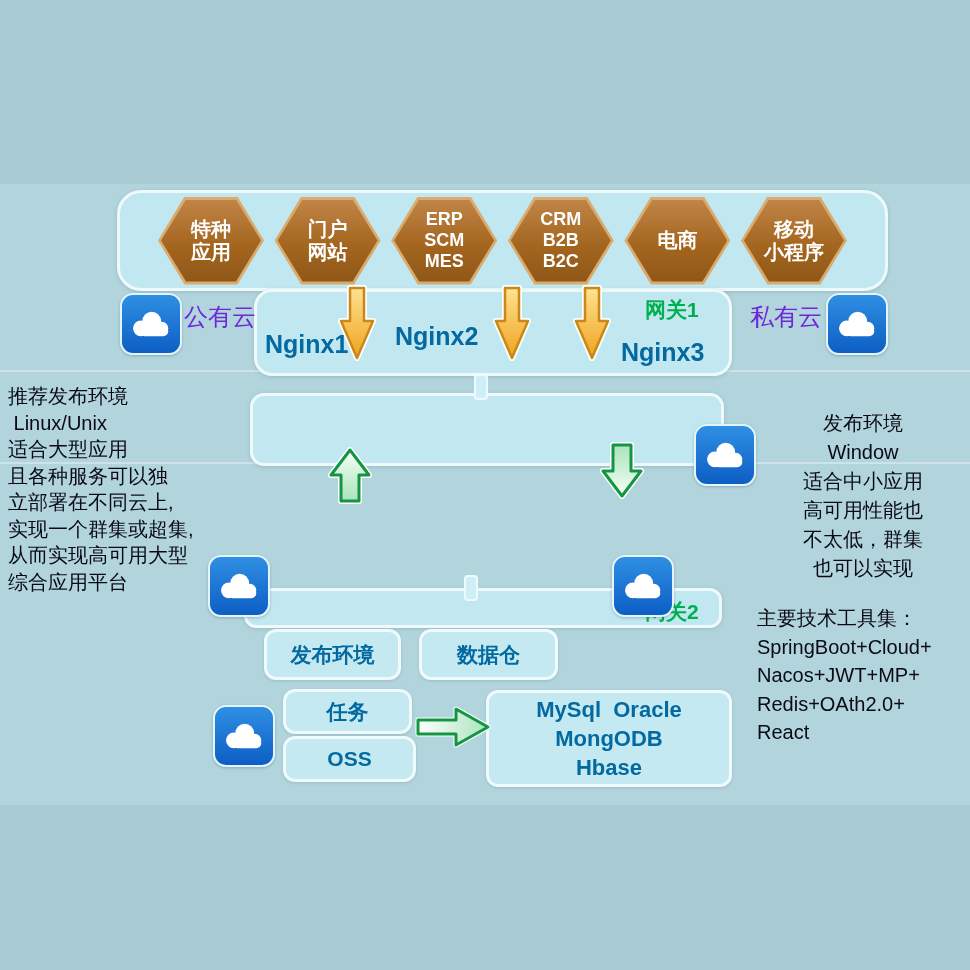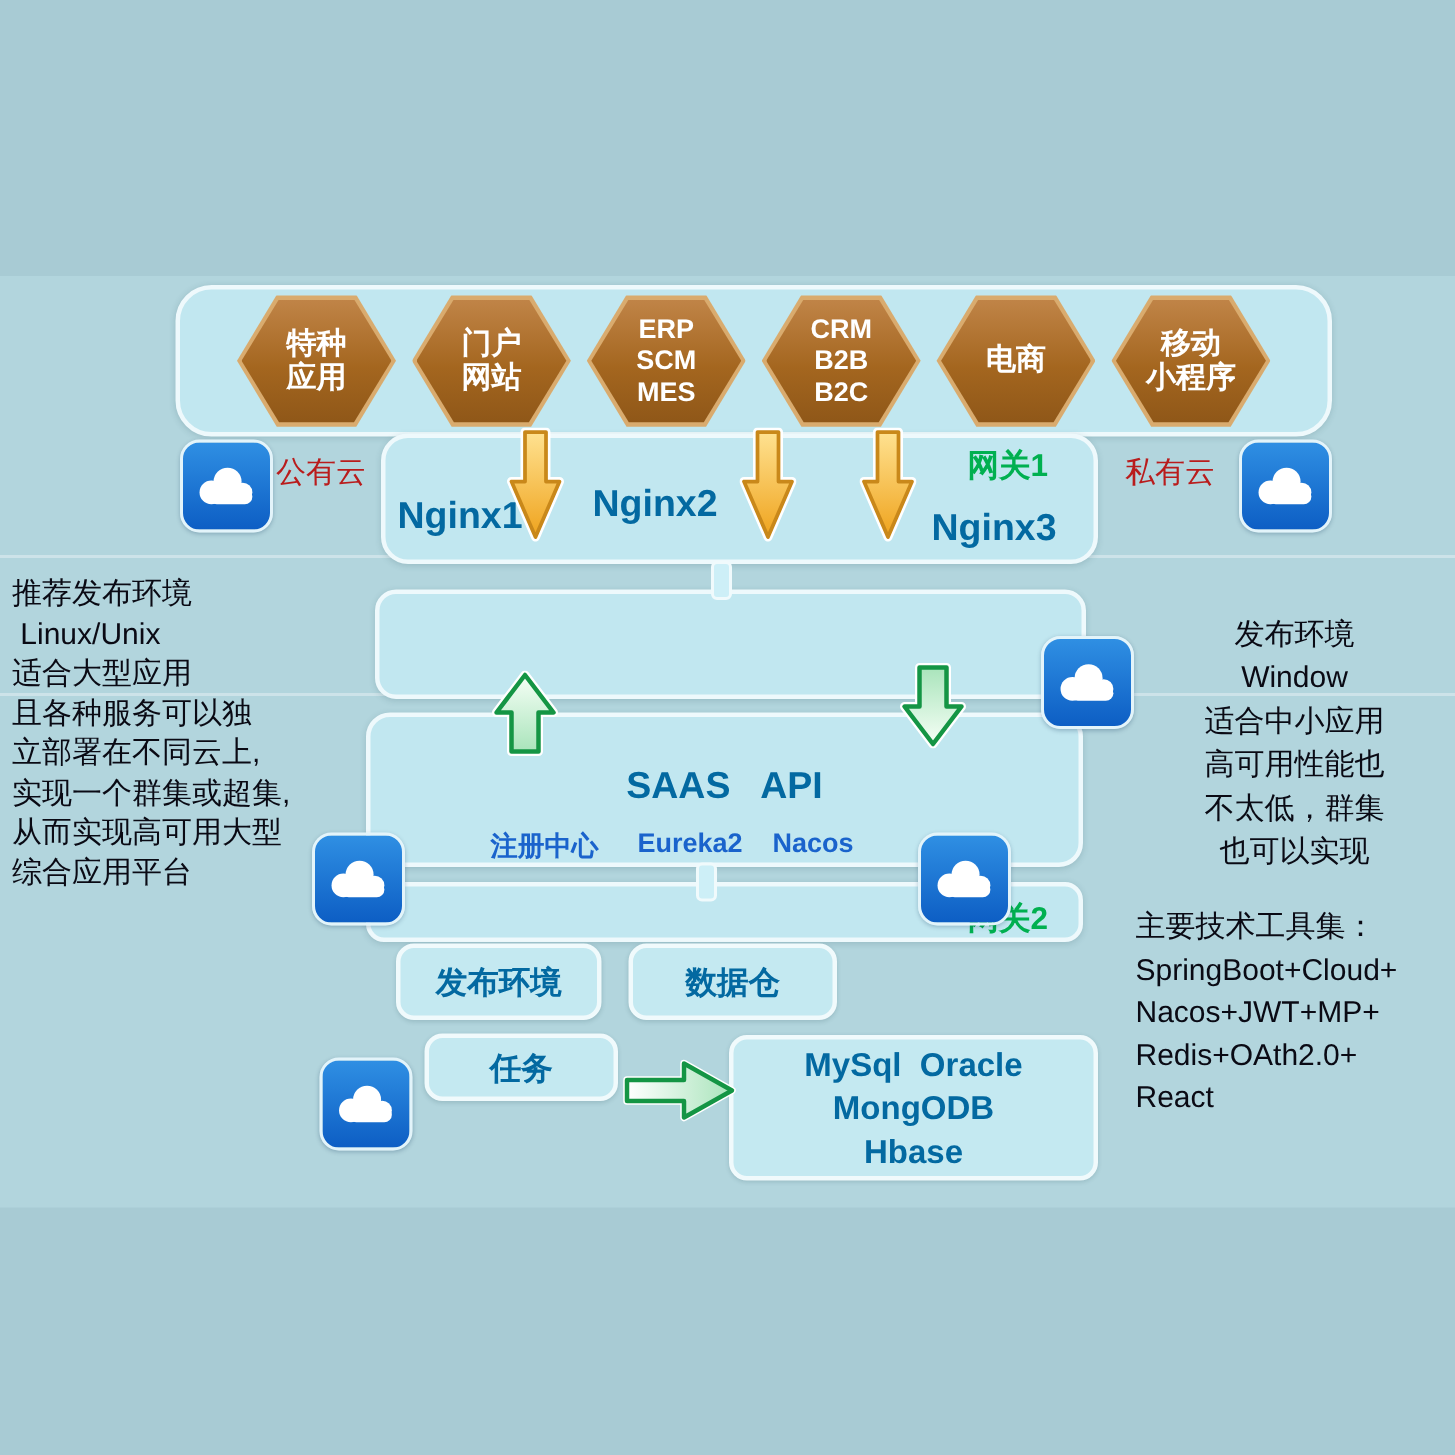--- a/index.html
+++ b/index.html
@@ -31,21 +31,21 @@
   .hex-label{position:absolute;inset:0;display:flex;align-items:center;justify-content:center;
              color:#ffffff;font-weight:700;font-size:20px;line-height:1.12;text-align:center;white-space:pre;}
   .hex-label.small{font-size:18px;line-height:1.15;}
 
   .pre{white-space:pre;}
   .navy{color:#0369a1;font-weight:700;}
   .green{color:#00b050;font-weight:700;}
   .blue{color:#1a63cc;font-weight:700;}
   .abs{position:absolute;}
 
-  .side-label{position:absolute;font-size:20px;color:#b91c1c;z-index:3;text-align:center;}
+  .side-label{position:absolute;font-size:24px;color:#6d28d9;z-index:3;text-align:center;}
   .note{position:absolute;color:#0a0a14;font-size:20px;white-space:pre;z-index:3;}
 
   .arrow{position:absolute;z-index:5;}
   .rot180{transform:rotate(180deg);}
 </style>
 </head>
 <body>
 
 <svg width="0" height="0" style="position:absolute">
   <defs>
@@ -201,42 +201,39 @@
 
   <svg class="arrow" style="left:328px;top:410px" width="44" height="58" viewBox="0 0 44 58">
     <path d="M22 3 L41 28 H31 V54 H13 V28 H3 z" fill="none" stroke="#ffffff" stroke-width="6" stroke-linejoin="round"></path>
     <path d="M22 3 L41 28 H31 V54 H13 V28 H3 z" fill="url(#greenV)" stroke="#149544" stroke-width="3" stroke-linejoin="round"></path>
   </svg>
   <svg class="arrow rot180" style="left:600px;top:404px" width="44" height="58" viewBox="0 0 44 58">
     <path d="M22 3 L41 28 H31 V54 H13 V28 H3 z" fill="none" stroke="#ffffff" stroke-width="6" stroke-linejoin="round"></path>
     <path d="M22 3 L41 28 H31 V54 H13 V28 H3 z" fill="url(#greenV)" stroke="#149544" stroke-width="3" stroke-linejoin="round"></path>
   </svg>
 
-  <div class="panel" style="left:244px;top:438px;width:478px;height:103px;border-radius:16px">
-    <div class="abs navy pre" style="left:0;right:0;top:32px;font-size:25px;text-align:center">SAAS   API</div>
-    <span class="abs blue" style="left:80px;top:74px;font-size:18px">注册中心</span>
-    <span class="abs blue" style="left:178px;top:74px;font-size:18px">Eureka2</span>
-    <span class="abs blue" style="left:268px;top:74px;font-size:18px">Nacos</span>
-  </div>
 
   <div class="connector" style="left:464px;top:538px"></div>
 
   <div class="panel" style="left:244px;top:551px;width:478px;height:40px;border-radius:12px">
     <span class="abs green" style="left:398px;top:7px;font-size:21px">网关2</span>
   </div>
 
   <div class="box" style="left:264px;top:592px;width:137px;height:51px">
     <span class="navy" style="font-size:21px">发布环境</span>
   </div>
   <div class="box" style="left:419px;top:592px;width:139px;height:51px">
     <span class="navy" style="font-size:21px">数据仓</span>
   </div>
 
   <div class="box" style="left:283px;top:652px;width:129px;height:45px">
     <span class="navy" style="font-size:21px">任务</span>
+  </div>
+  <div class="box" style="left:283px;top:699px;width:133px;height:46px">
+    <span class="navy" style="font-size:21px">OSS</span>
   </div>
 
   <svg class="arrow" style="left:414px;top:666px" width="78" height="48" viewBox="0 0 78 48">
     <path d="M4 17 H42 V6 L74 24 L42 42 V31 H4 z" fill="none" stroke="#ffffff" stroke-width="5" stroke-linejoin="round"></path>
     <path d="M4 17 H42 V6 L74 24 L42 42 V31 H4 z" fill="url(#greenH)" stroke="#149544" stroke-width="3" stroke-linejoin="round"></path>
   </svg>
 
   <div class="box" style="left:486px;top:653px;width:246px;height:97px">
     <div class="navy pre" style="font-size:22px;line-height:29px;text-align:center">MySql  Oracle
 MongODB

